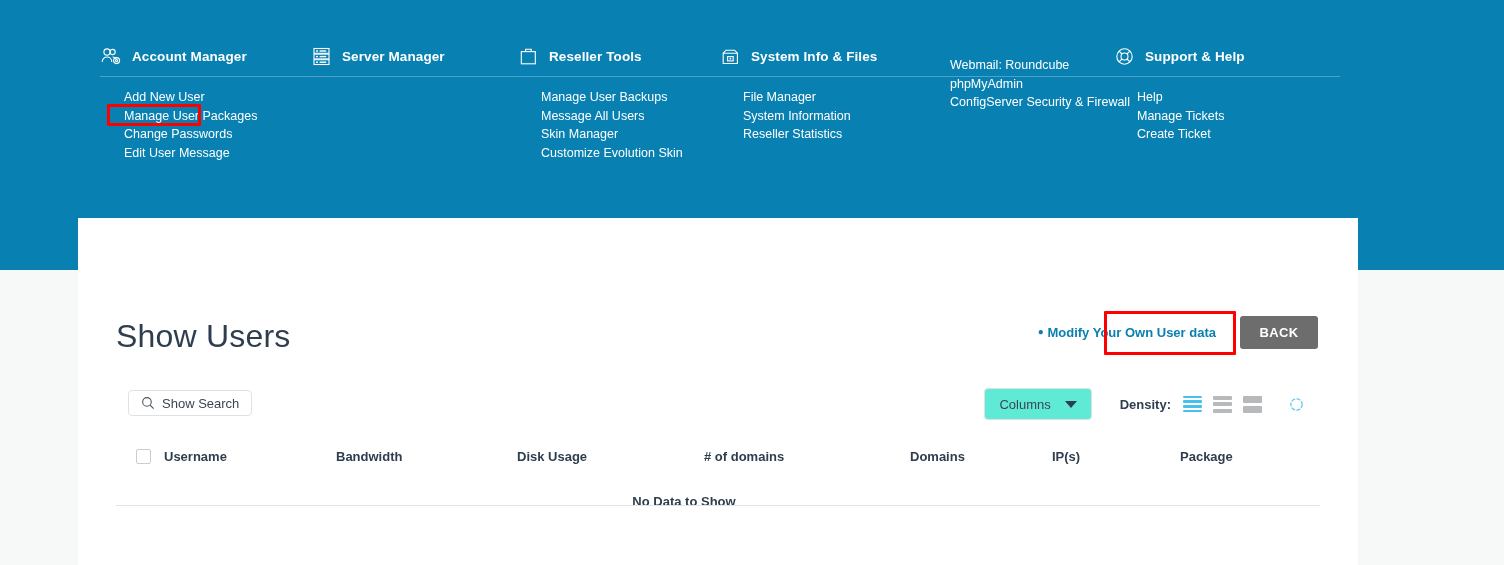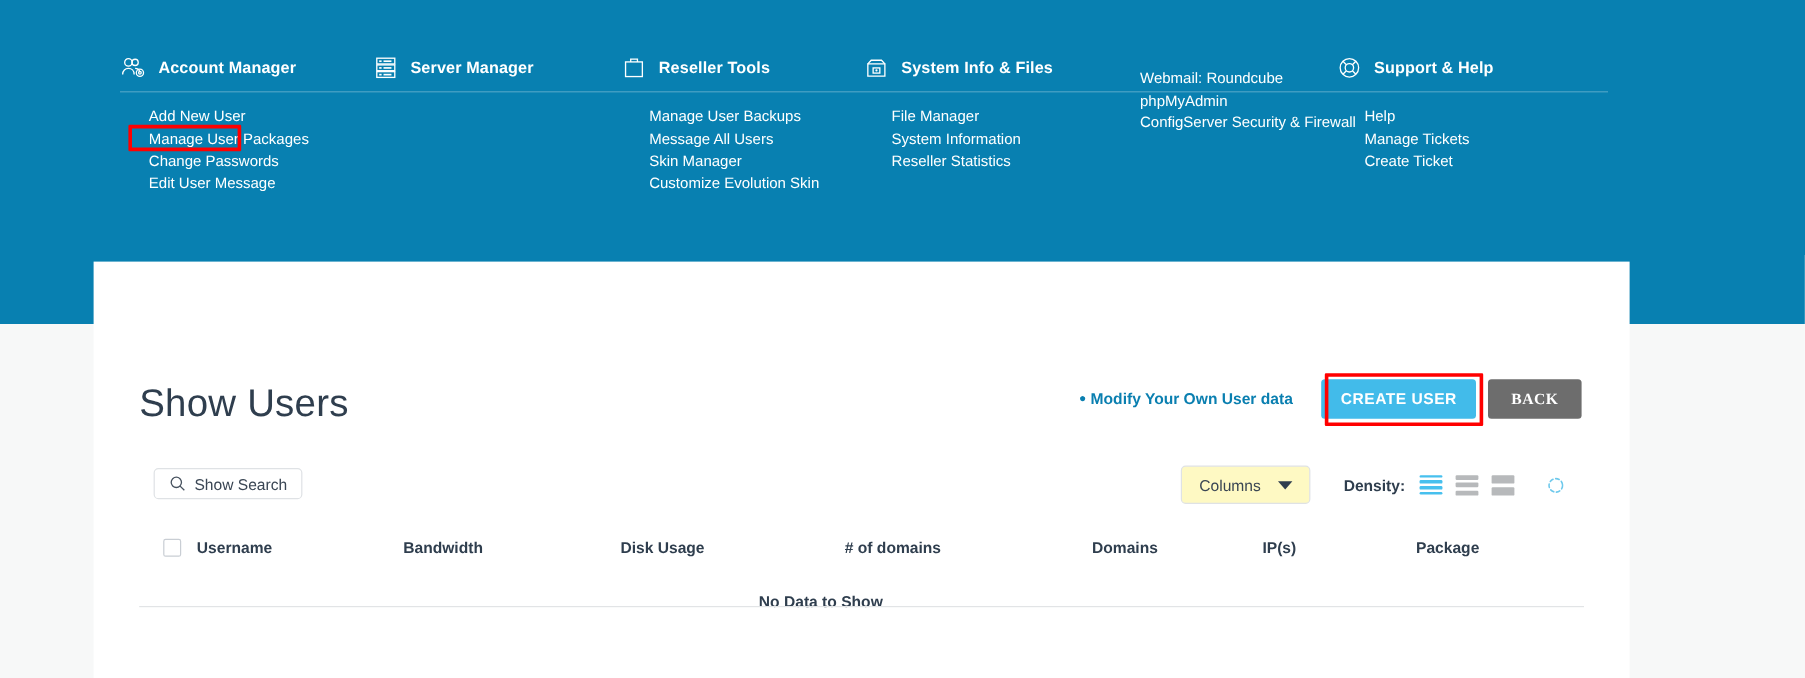--- a/index.html
+++ b/index.html
@@ -96,40 +96,40 @@
   }
   .modify-link .bullet{ font-size:10px; position:relative; top:-2px; }
   .btn{
     border:none; border-radius:3px; color:#fff;
     font-weight:bold; font-size:13px; letter-spacing:.4px;
     padding:0 16px; height:33px; cursor:pointer;
     font-family:"Liberation Sans", sans-serif;
     display:flex; align-items:center; justify-content:center;
   }
   .btn-create{ background:#42bbea; margin-right:10px; min-width:110px; }
-  .btn-back{ background:#6d6d6d; min-width:78px;font-family:Liberation Serif, serif; }
+  .btn-back{ background:#6d6d6d; min-width:78px; }
 
   .toolbar{
     position:absolute; left:38px; right:38px; top:172px; height:32px;
   }
   .show-search{
     position:absolute; left:12px; top:0;
     border:1px solid #dfe2e5; border-radius:4px; background:#fff;
     height:26px; padding:0 12px;
     display:flex; align-items:center; gap:7px;
     font-size:13px; color:#3a4654; cursor:pointer;
   }
   .show-search .s-icon{ width:14px; height:14px; }
 
   .tb-right{
     position:absolute; right:16px; top:-2px;
     display:flex; align-items:center;
   }
   .columns-btn{
-    border:1px solid #dfe2e5; border-radius:4px; background:#fef9c3;
+    border:1px solid #dfe2e5; border-radius:4px; background:#5eead4;
     height:32px; padding:0 14px; min-width:105px;
     display:flex; align-items:center; justify-content:center; gap:14px;
     font-size:13px; color:#3a4654; cursor:pointer;
   }
   .caret{ width:0;height:0;border-left:6px solid transparent;border-right:6px solid transparent;border-top:7px solid #2f3e4e; }
   .density-label{ margin-left:28px; margin-right:12px; font-weight:bold; font-size:13px; color:#2f3e4e; }
   .dens-icons{ display:flex; align-items:center; gap:11px; }
   .dens{ width:19px; height:17px; display:flex; flex-direction:column; justify-content:space-between; cursor:pointer; }
   .dens span{ display:block; background:#b7b9bb; border-radius:1px; }
   .dens.d1 span{ height:2.4px; }
@@ -289,21 +289,20 @@
 <div class="content-card">
 
 
   <div class="page-title">Show Users</div>
 
   <div class="actions">
     <span class="modify-link">
       <span class="bullet">●</span>
       <span>Modify Your Own User data</span>
     </span>
-    <button class="btn btn-create">CREATE USER</button>
     <button class="btn btn-back">BACK</button>
   </div>
 
   <div class="toolbar">
     <div class="show-search">
       <span class="s-icon">
         <svg width="14" height="14" viewBox="0 0 16 16" fill="none" stroke="#47525f" stroke-width="1.25">
           <circle cx="6.8" cy="6.8" r="4.9"></circle>
             <path d="M10.4 10.4 14.4 14.4"></path>
         </svg>

